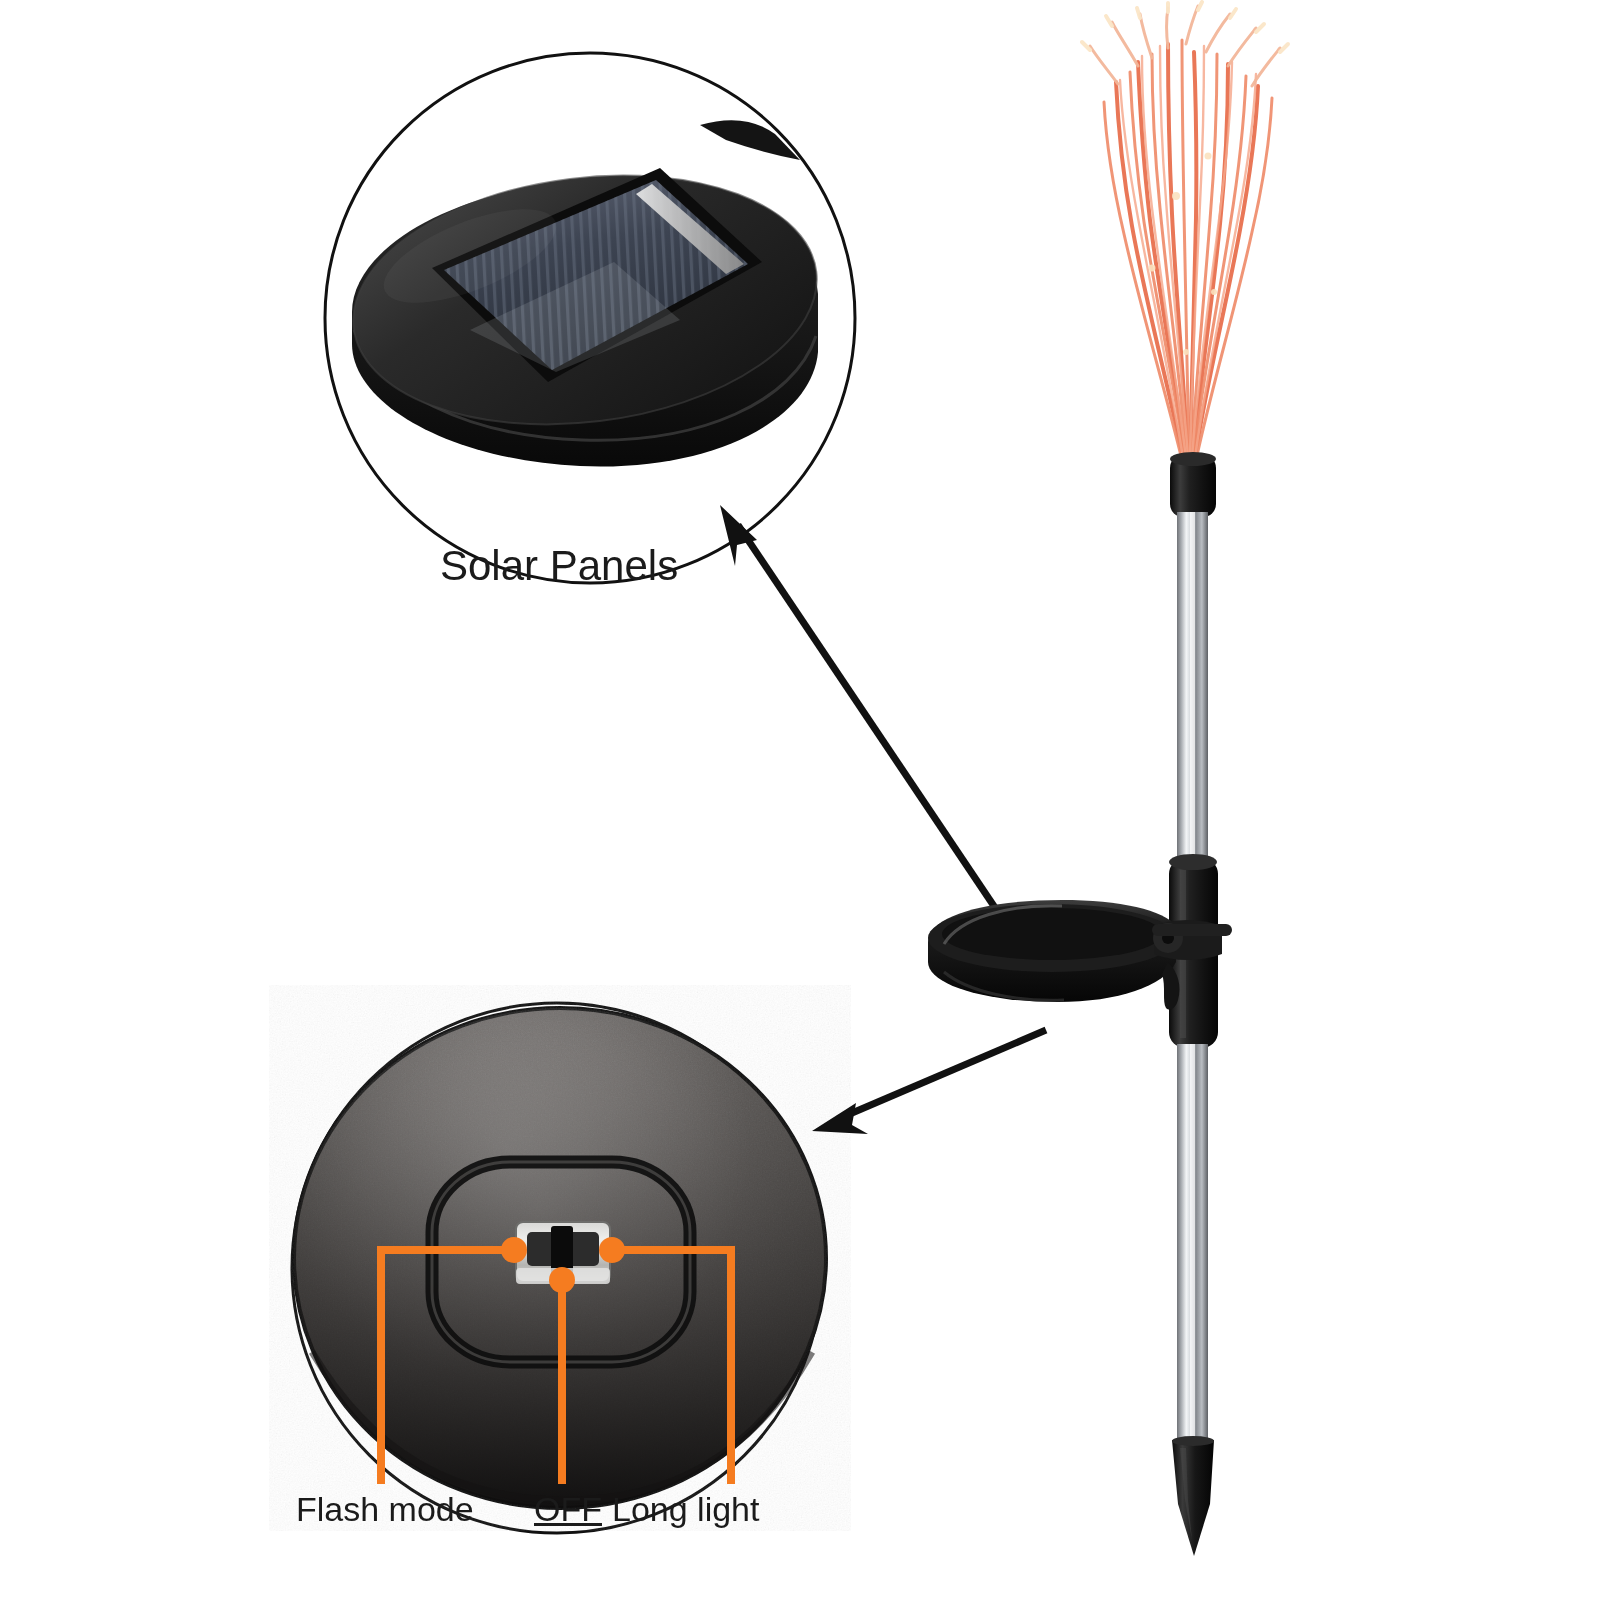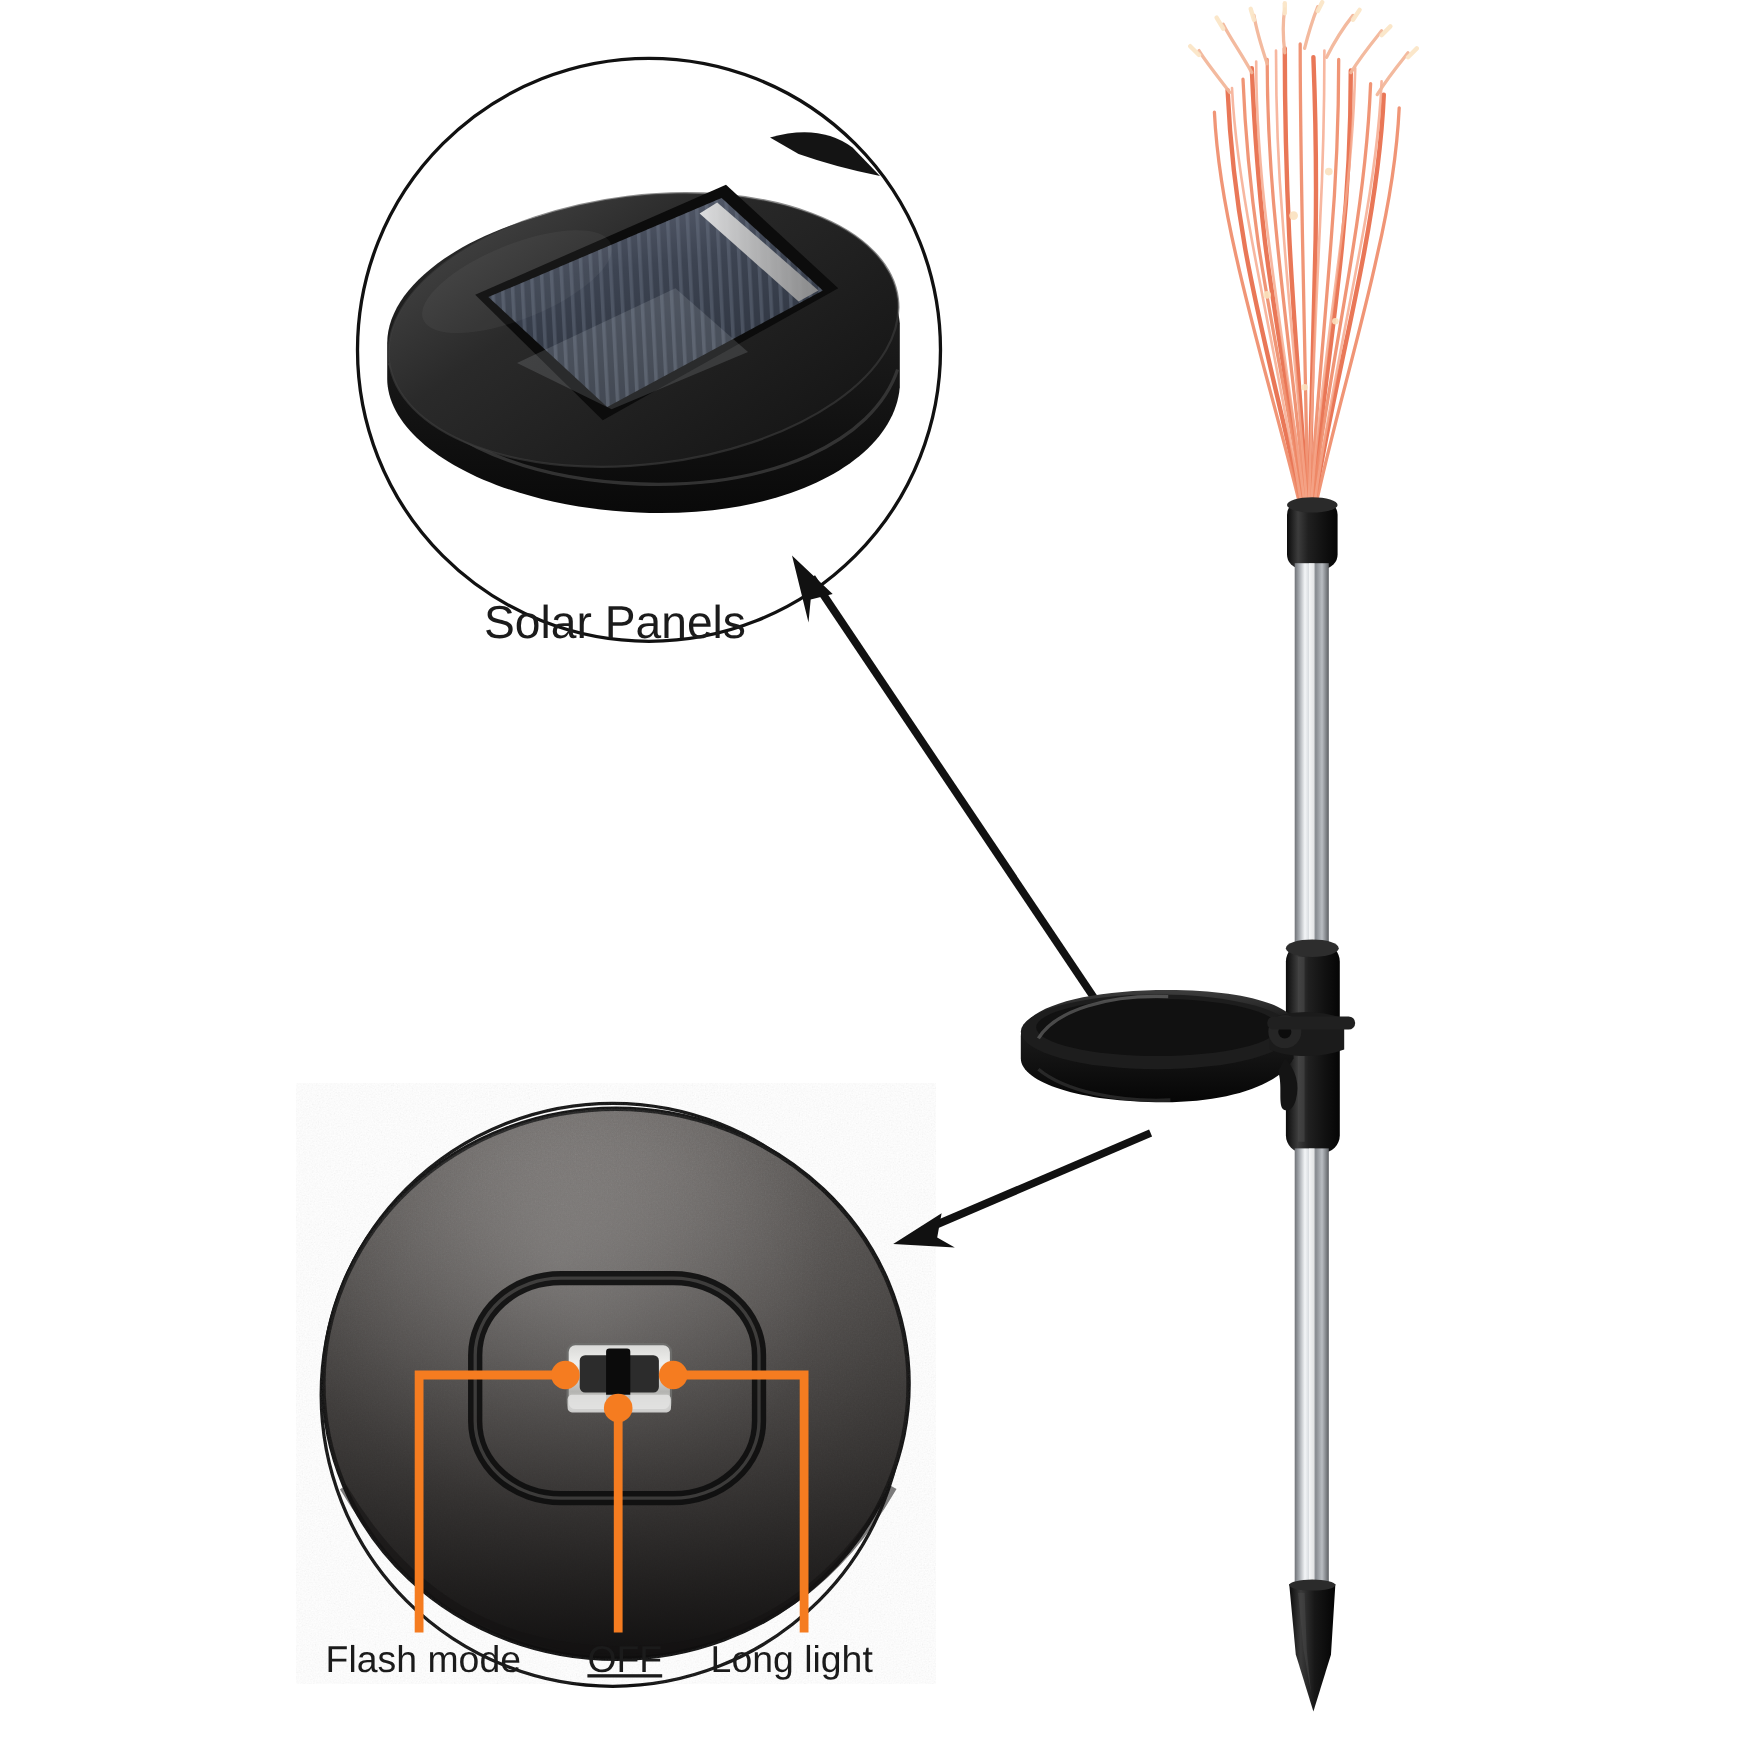--- a/index.html
+++ b/index.html
@@ -36,21 +36,21 @@
     left: 440px;
     top: 545px;
     font-size: 42px;
   }
   .switch-label {
     top: 1492px;
     font-size: 34px;
   }
   #label-flash-mode { left: 296px; }
   #label-off        { left: 534px; text-decoration: underline; }
-  #label-long-light { left: 646px; }
+  #label-long-light { left: 612px; }
 </style>
 </head>
 <body>
 
 <div id="stage">
 
   <svg class="svg-layer" viewBox="0 0 1600 1600" xmlns="http://www.w3.org/2000/svg">
     <defs>
 
       <linearGradient id="gTopBodyTop" x1="0" y1="0" x2="1" y2="1">

